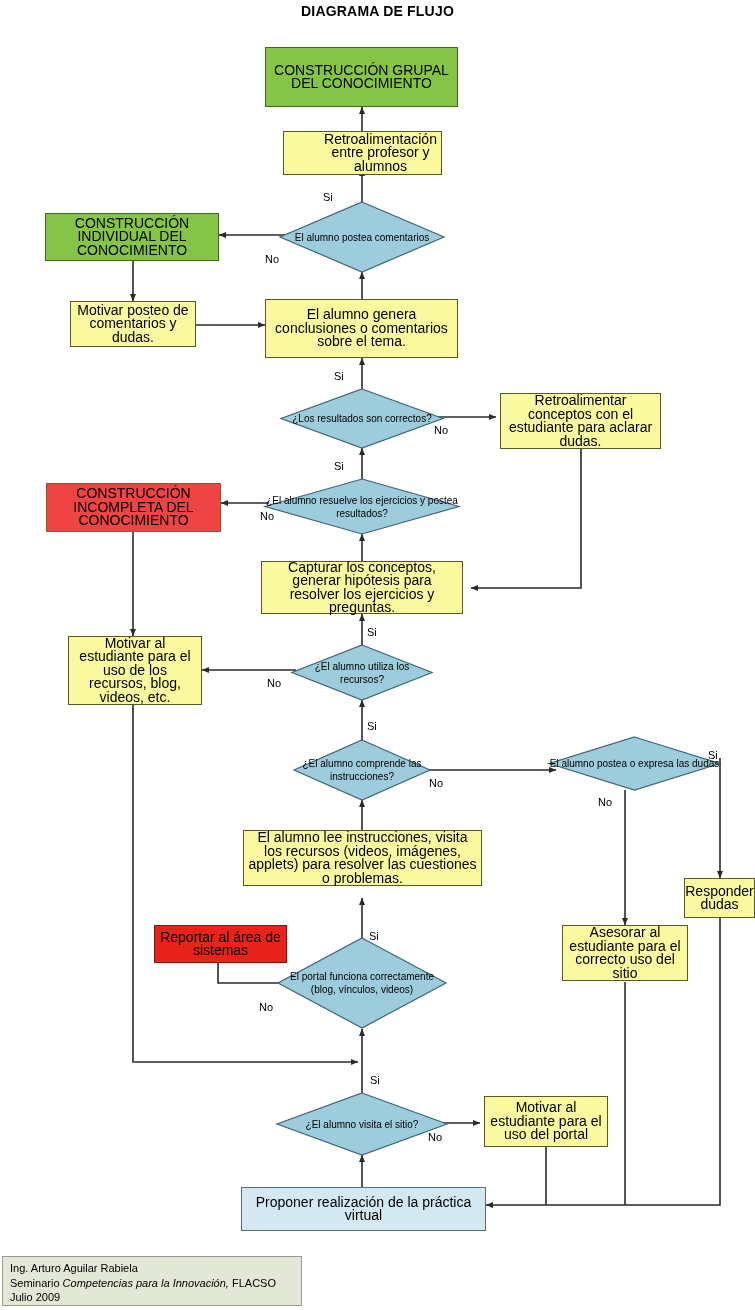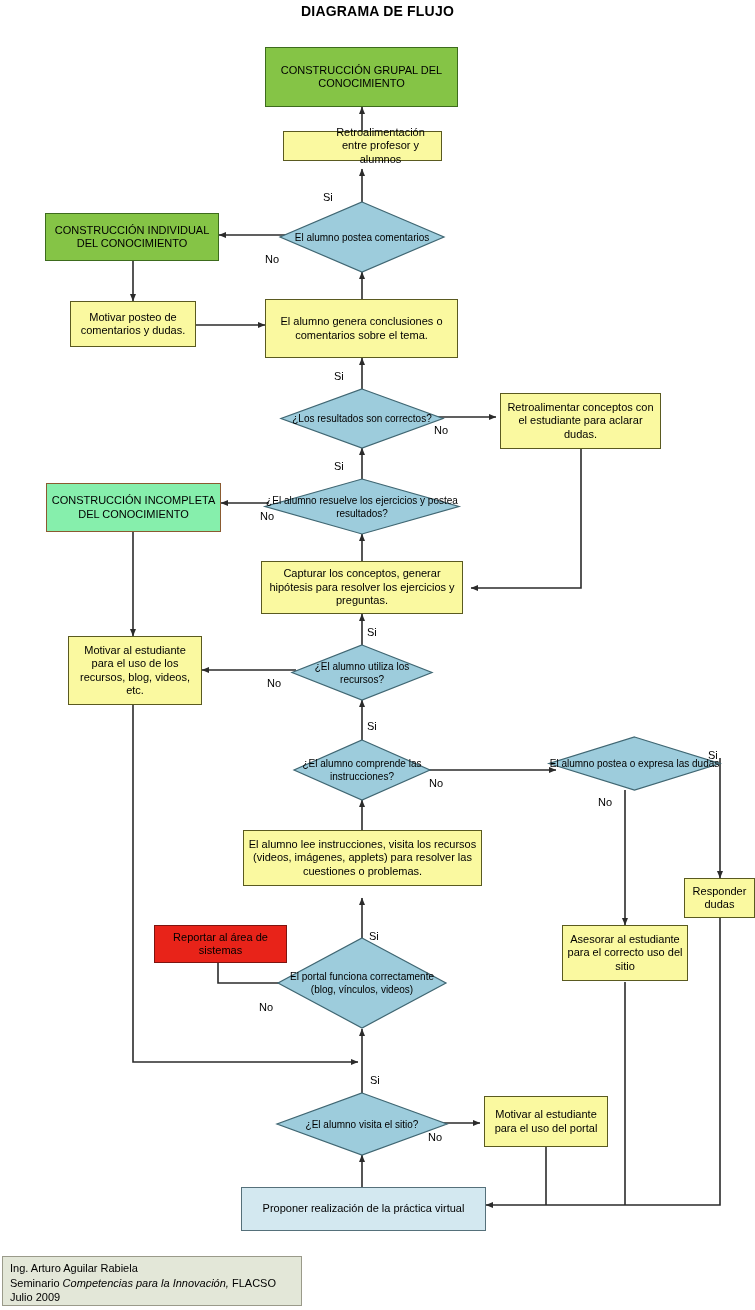--- a/index.html
+++ b/index.html
@@ -27,32 +27,32 @@
   }
 
   
   .node{
     position:absolute;
     box-sizing:border-box;
     display:flex;
     align-items:center;
     justify-content:center;
     text-align:center;
-    font-size:11px;
+    font-size:14px;
     line-height:13.5px;
     color:#000;
     padding:2px 4px;
     border:1px solid #4a4a4a;
     z-index:5;
   }
   .node .lbl{display:block;white-space:pre-line;}
 
   .proc      { background:#FAF9A0; border-color:#5a5a20; }
   .green     { background:#85C446; border-color:#3d6b1d; }
-  .orange    { background:#86efac; border-color:#8a5a30; }
+  .orange    { background:#ef4444; border-color:#8a5a30; }
   .red       { background:#E82319; border-color:#7d1410; }
   .lightblue { background:#D3E8F0; border-color:#55707a; }
 
   
   .decision{
     position:absolute;
     z-index:5;
   }
   .decision svg{position:absolute;left:0;top:0;overflow:visible;}
   .decision .dtext{
@@ -174,21 +174,21 @@
       <path d="M546,1147 L546,1205"></path>
 
       <path d="M362,1187 L362,1155" marker-end="url(#ah)"></path>
     </g>
   </svg>
 
   <div class="node green" style="left:265px;top:47px;width:193px;height:60px;">
     <span class="lbl">CONSTRUCCIÓN GRUPAL DEL CONOCIMIENTO</span>
   </div>
 
-  <div class="node proc" style="left:283px;top:131px;width:159px;height:30px;padding-left:40px;">
+  <div class="node proc" style="left:283px;top:131px;width:159px;height:44px;padding-left:40px;">
     <span class="lbl">Retroalimentación entre profesor y alumnos</span>
   </div>
 
   <div class="node green" style="left:45px;top:213px;width:174px;height:48px;">
     <span class="lbl">CONSTRUCCIÓN INDIVIDUAL DEL CONOCIMIENTO</span>
   </div>
 
   <div class="node proc" style="left:70px;top:301px;width:126px;height:46px;">
     <span class="lbl">Motivar posteo de comentarios y dudas.</span>
   </div>

